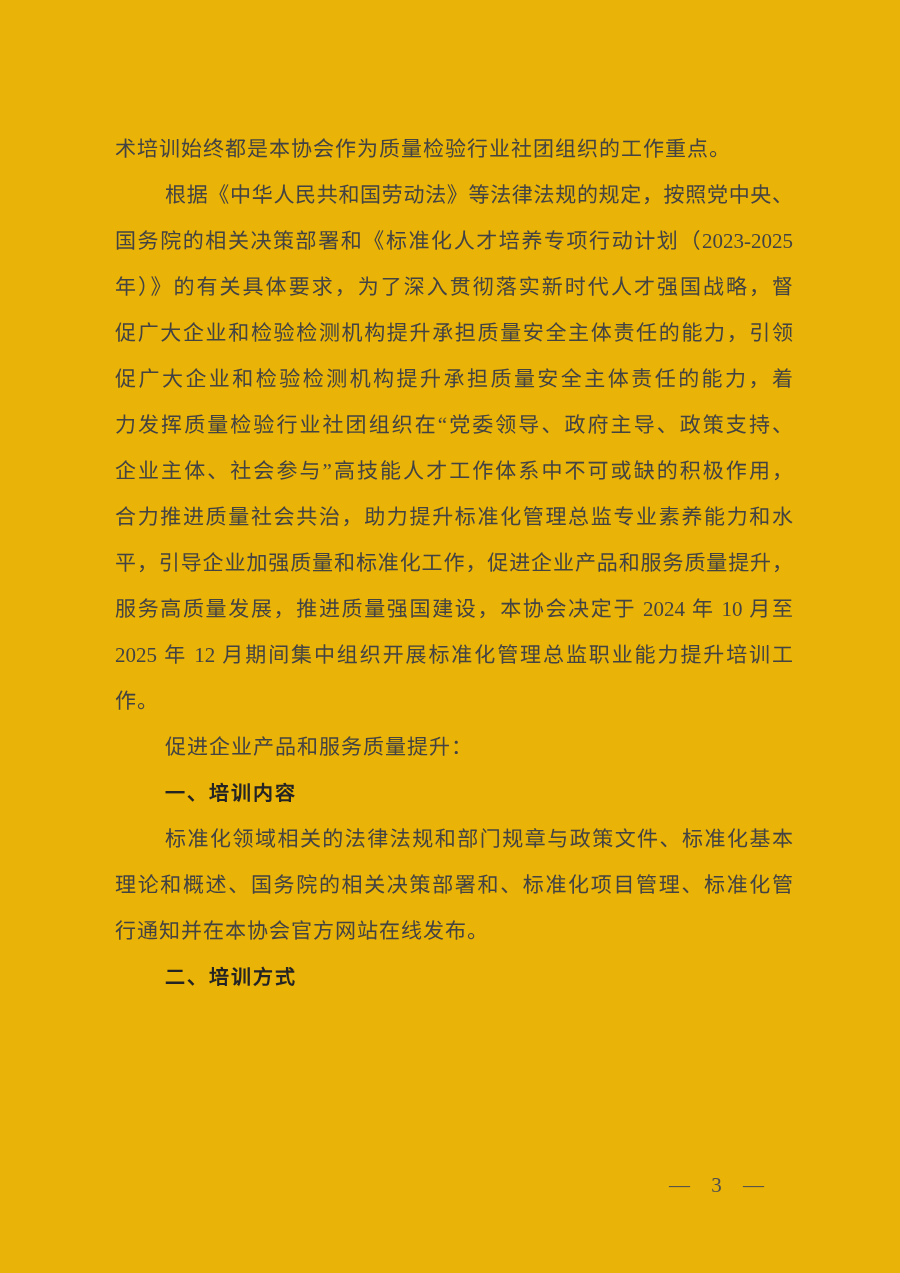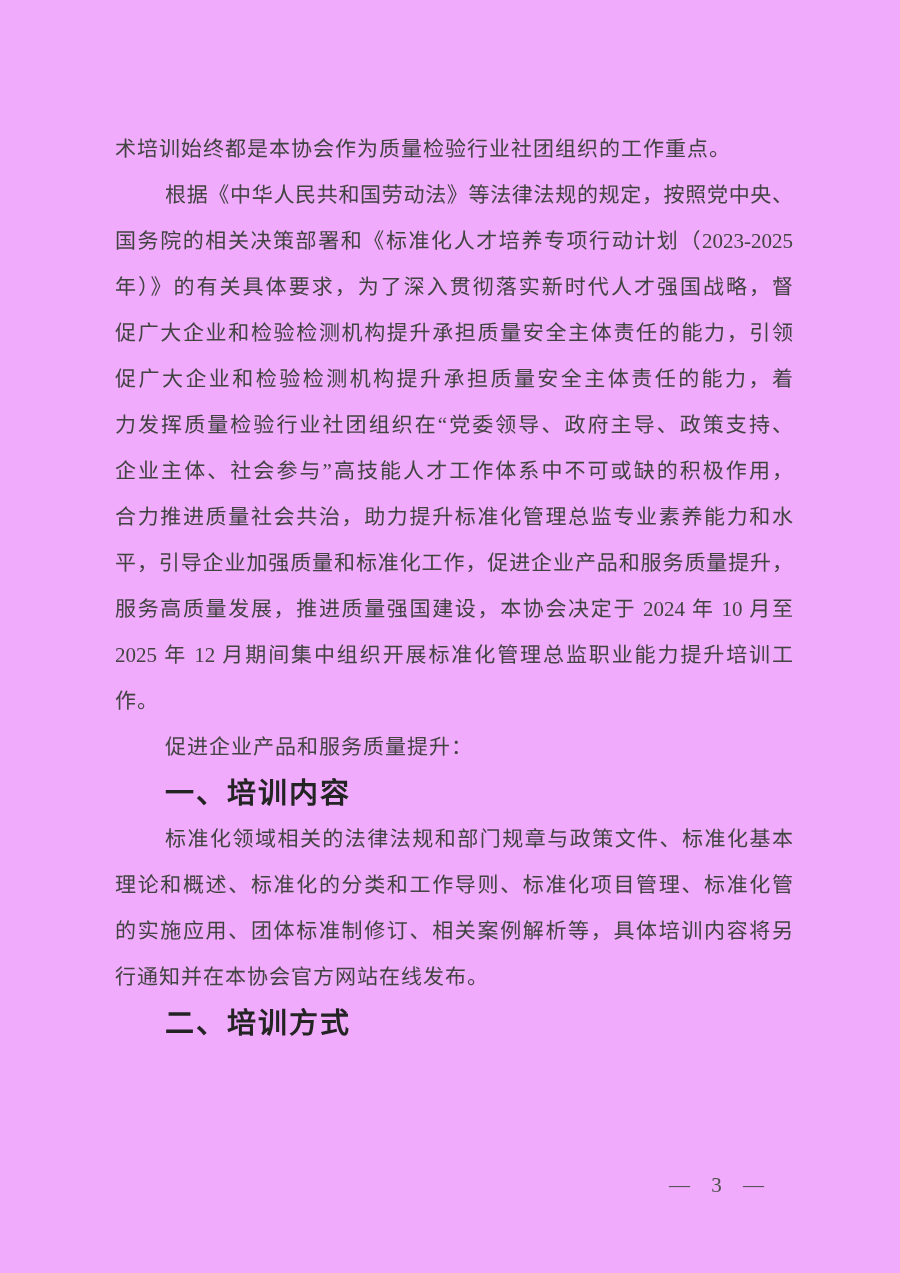--- a/index.html
+++ b/index.html
@@ -6,21 +6,21 @@
     margin: 0;
     padding: 0;
     background: #ffffff;
     font-family: "Liberation Serif", "DejaVu Serif", serif;
   }
   .page {
     position: relative;
     width: 900px;
     height: 1273px;
     box-sizing: border-box;
-    background: #f0abfc;
+    background: #eab308;
     padding: 126px 107px 0 115px;
     overflow: hidden;
   }
   .doc-body { width: 100%; }
   .text-line {
     font-size: 21px;
     line-height: 46px;
     height: 46px;
     color: #434343;
     letter-spacing: 1px;
@@ -34,21 +34,21 @@
     text-justify: inter-character;
     letter-spacing: 0;
   }
   .text-line.indent {
     text-indent: 50px;
   }
   .text-line.heading {
     font-family: "Liberation Sans", "DejaVu Sans", sans-serif;
     font-weight: bold;
     color: #242424;
-    font-size: 29px;
+    font-size: 20px;
     letter-spacing: 2px;
   }
   .page-number {
     position: absolute;
     top: 1170px;
     right: 128px;
     font-size: 21px;
     line-height: 30px;
     color: #4f4f4f;
     letter-spacing: 8px;
@@ -88,24 +88,23 @@
       <div class="text-line justify">2025 年 12 月期间集中组织开展标准化管理总监职业能力提升培训工</div>
 
       <div class="text-line">作。</div>
 
       <div class="text-line indent">促进企业产品和服务质量提升：</div>
 
       <div class="text-line indent heading">一、培训内容</div>
 
       <div class="text-line indent justify">标准化领域相关的法律法规和部门规章与政策文件、标准化基本</div>
 
-      <div class="text-line justify">理论和概述、标准化的分类和工作导则、标准化项目管理、标准化管</div>
+      <div class="text-line justify">理论和概述、国务院的相关决策部署和、标准化项目管理、标准化管</div>
 
 
-      <div class="text-line justify">的实施应用、团体标准制修订、相关案例解析等，具体培训内容将另</div>
 
       <div class="text-line">行通知并在本协会官方网站在线发布。</div>
 
       <div class="text-line indent heading">二、培训方式</div>
     </div>
 
   <div class="page-number">— 3 —</div>
 
 </div>
 

